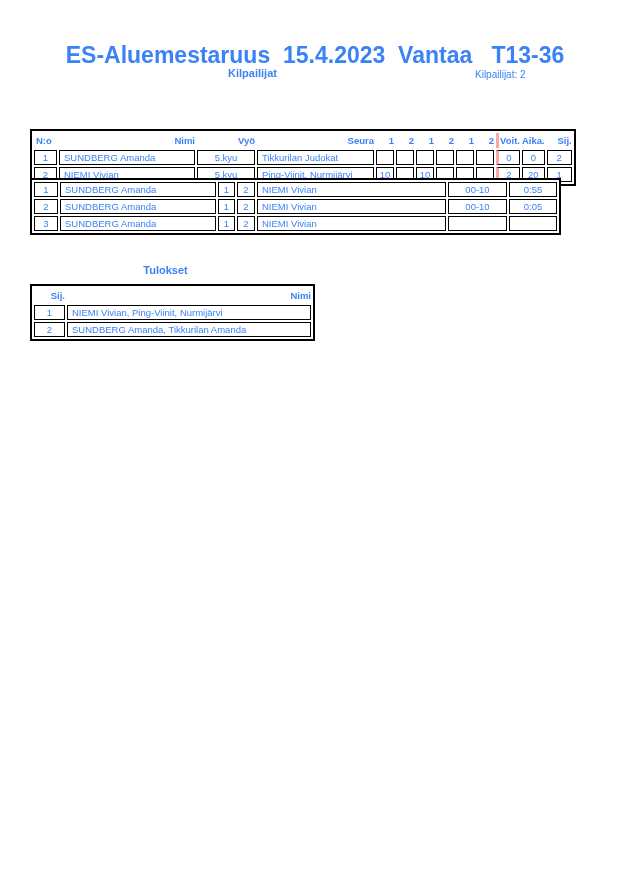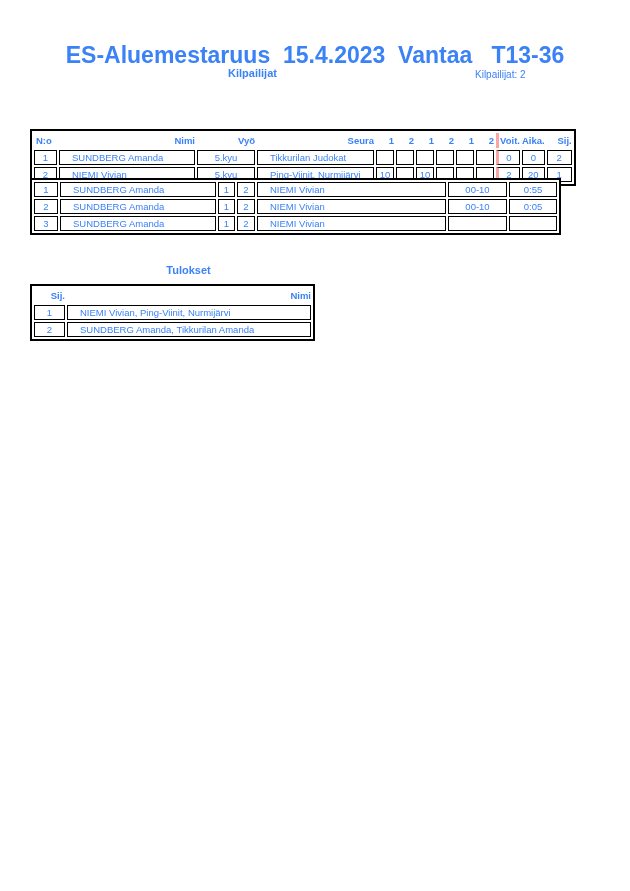--- a/index.html
+++ b/index.html
@@ -8,39 +8,39 @@
     position:relative; width:630px; height:891px; background:#ffffff;
     color:#3b82f6; font-family:"Liberation Sans", sans-serif; overflow:hidden;
   }
   .main-title {
     position:absolute; top:42px; left:0; width:630px; text-align:center;
     font-size:23px; font-weight:bold; white-space:pre; letter-spacing:0px;
   }
   .sec-title { position:absolute; font-weight:bold; font-size:11px; text-align:center; white-space:nowrap; }
   .title-kilpailijat { top:67px; left:30px; width:445px; }
   .title-ottelut    { top:159px; left:30px; width:433px; }
-  .title-tulokset   { top:264px; left:46px; width:285px; }
+  .title-tulokset   { top:264px; left:23px; width:285px; }
   .count-label {
     position:absolute; top:69px; left:475px; width:125px;
     text-align:left; font-size:10px; white-space:nowrap;
   }
   table {
     position:absolute; left:30px; border-collapse:separate; border-spacing:2px;
     border:2px solid #000; table-layout:fixed; background:#fff;
   }
   .t-kilpailijat { top:89px;margin-top:40px;  }
   .t-ottelut     { top:178px; }
   .t-tulokset    { top:284px; }
   th, td {
     height:15px; font-size:9.5px; line-height:12px; padding:0;
     vertical-align:middle; white-space:nowrap; overflow:hidden;
   }
   th { font-weight:bold; text-align:right; overflow:visible; border:0; }
   td { border:1px solid #000; text-align:center; }
-  .l  { text-align:left; padding-left:12px; }
+  .l  { text-align:left; padding-left:4px; }
   th.l { padding-left:2px; }
   th.thick, td.thick { border-left:3px solid #fca5a5; }
 </style>
 </head>
 <body>
 
 <div class="page">
 
   <div class="main-title">ES-Aluemestaruus  15.4.2023  Vantaa   T13-36</div>
 

